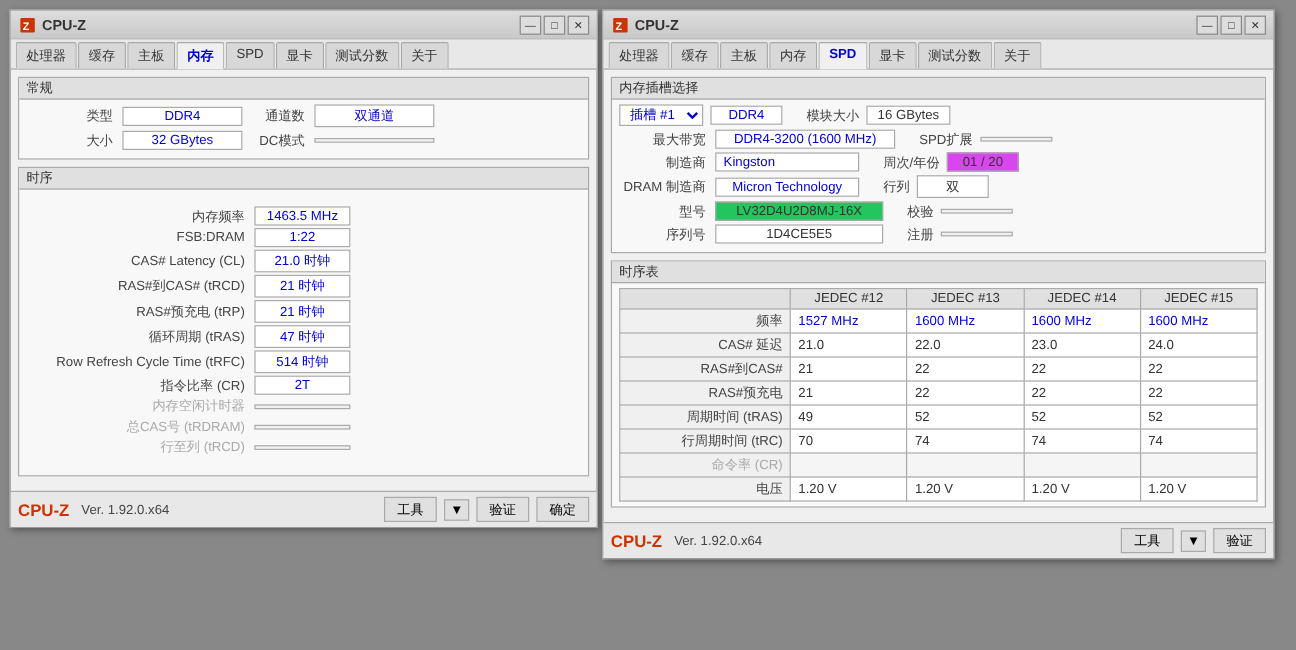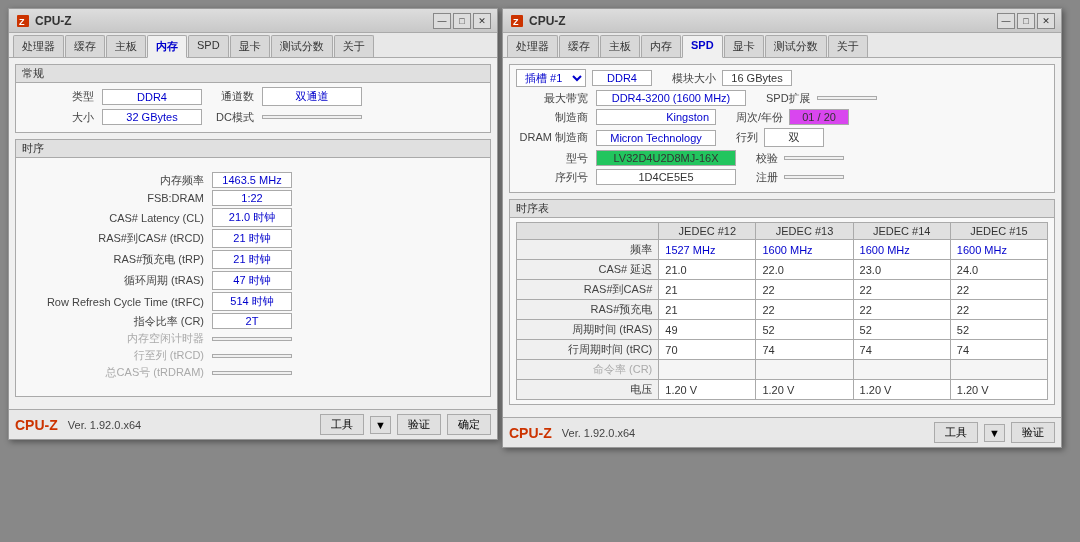--- a/index.html
+++ b/index.html
@@ -329,25 +329,25 @@
           </div>
           <div class="timing-row">
             <span class="timing-label">指令比率 (CR)</span>
             <span class="timing-value">2T</span>
           </div>
           <div class="timing-row">
             <span class="timing-label gray">内存空闲计时器</span>
             <span class="timing-value gray"></span>
           </div>
           <div class="timing-row">
+            <span class="timing-label gray">总CAS号 (tRDRAM)</span>
+            <span class="timing-value gray"></span>
+          </div>
+          <div class="timing-row">
             <span class="timing-label gray">行至列 (tRCD)</span>
-            <span class="timing-value gray"></span>
-          </div>
-          <div class="timing-row">
-            <span class="timing-label gray">总CAS号 (tRDRAM)</span>
             <span class="timing-value gray"></span>
           </div>
         </div>
       </div>
     </div>
     <div class="footer">
       <span class="footer-logo">CPU-Z</span>
       <span class="footer-version">Ver. 1.92.0.x64</span>
       <button class="footer-btn">工具</button>
       <div class="footer-dropdown">▼</div>
@@ -377,41 +377,42 @@
       <div class="tab">主板</div>
       <div class="tab">内存</div>
       <div class="tab active">SPD</div>
       <div class="tab">显卡</div>
       <div class="tab">测试分数</div>
       <div class="tab">关于</div>
     </div>
     <div class="content">
 
       <div class="section">
+        <div class="section-title">内存插槽选择</div>
         <div style="padding:4px 6px;">
 
           <div class="row" style="margin-bottom:3px;">
             <select class="slot-select">
               <option>插槽 #1</option>
             </select>
             <span style="margin-left:6px; border:1px solid #aaa; background:white; padding:1px 10px; font-size:11px; color:#0000cc; min-width:60px; text-align:center;">DDR4</span>
             <span style="margin-left:20px; font-size:11px; color:#444;">模块大小</span>
             <span style="margin-left:6px; border:1px solid #aaa; background:white; padding:1px 6px; font-size:11px; color:#333; min-width:70px; text-align:center;">16 GBytes</span>
           </div>
 
           <div class="row" style="margin-bottom:3px;">
             <span class="label">最大带宽</span>
             <span style="border:1px solid #aaa; background:white; padding:1px 6px; font-size:11px; color:#0000cc; min-width:150px; text-align:center;">DDR4-3200 (1600 MHz)</span>
             <span style="margin-left:20px; font-size:11px; color:#444;">SPD扩展</span>
             <span style="margin-left:6px; border:1px solid #aaa; background:#f0f0f0; padding:1px 6px; font-size:11px; min-width:60px;"></span>
           </div>
 
           <div class="row" style="margin-bottom:3px;">
             <span class="label">制造商</span>
-            <span style="border:1px solid #aaa; background:white; padding:1px 6px; font-size:11px; color:#0000cc; min-width:120px; text-align:right;">Kingston</span>
+            <span style="border:1px solid #aaa; background:white; padding:1px 6px; font-size:11px; color:#0000cc; min-width:120px; text-align:left;">Kingston</span>
             <span style="margin-left:20px; font-size:11px; color:#444;">周次/年份</span>
             <span style="margin-left:6px; border:1px solid #aaa; background:#d946ef; padding:1px 6px; font-size:11px; color:#333; min-width:60px; text-align:center;">01 / 20</span>
           </div>
 
           <div class="row" style="margin-bottom:3px;">
             <span class="label">DRAM 制造商</span>
             <span style="border:1px solid #aaa; background:white; padding:1px 6px; font-size:11px; color:#0000cc; min-width:120px; text-align:center;">Micron Technology</span>
             <span style="margin-left:20px; font-size:11px; color:#444;">行列</span>
             <span style="margin-left:6px; border:1px solid #aaa; background:white; padding:1px 6px; font-size:11px; color:#333; min-width:60px; text-align:center;">双</span>
           </div>

